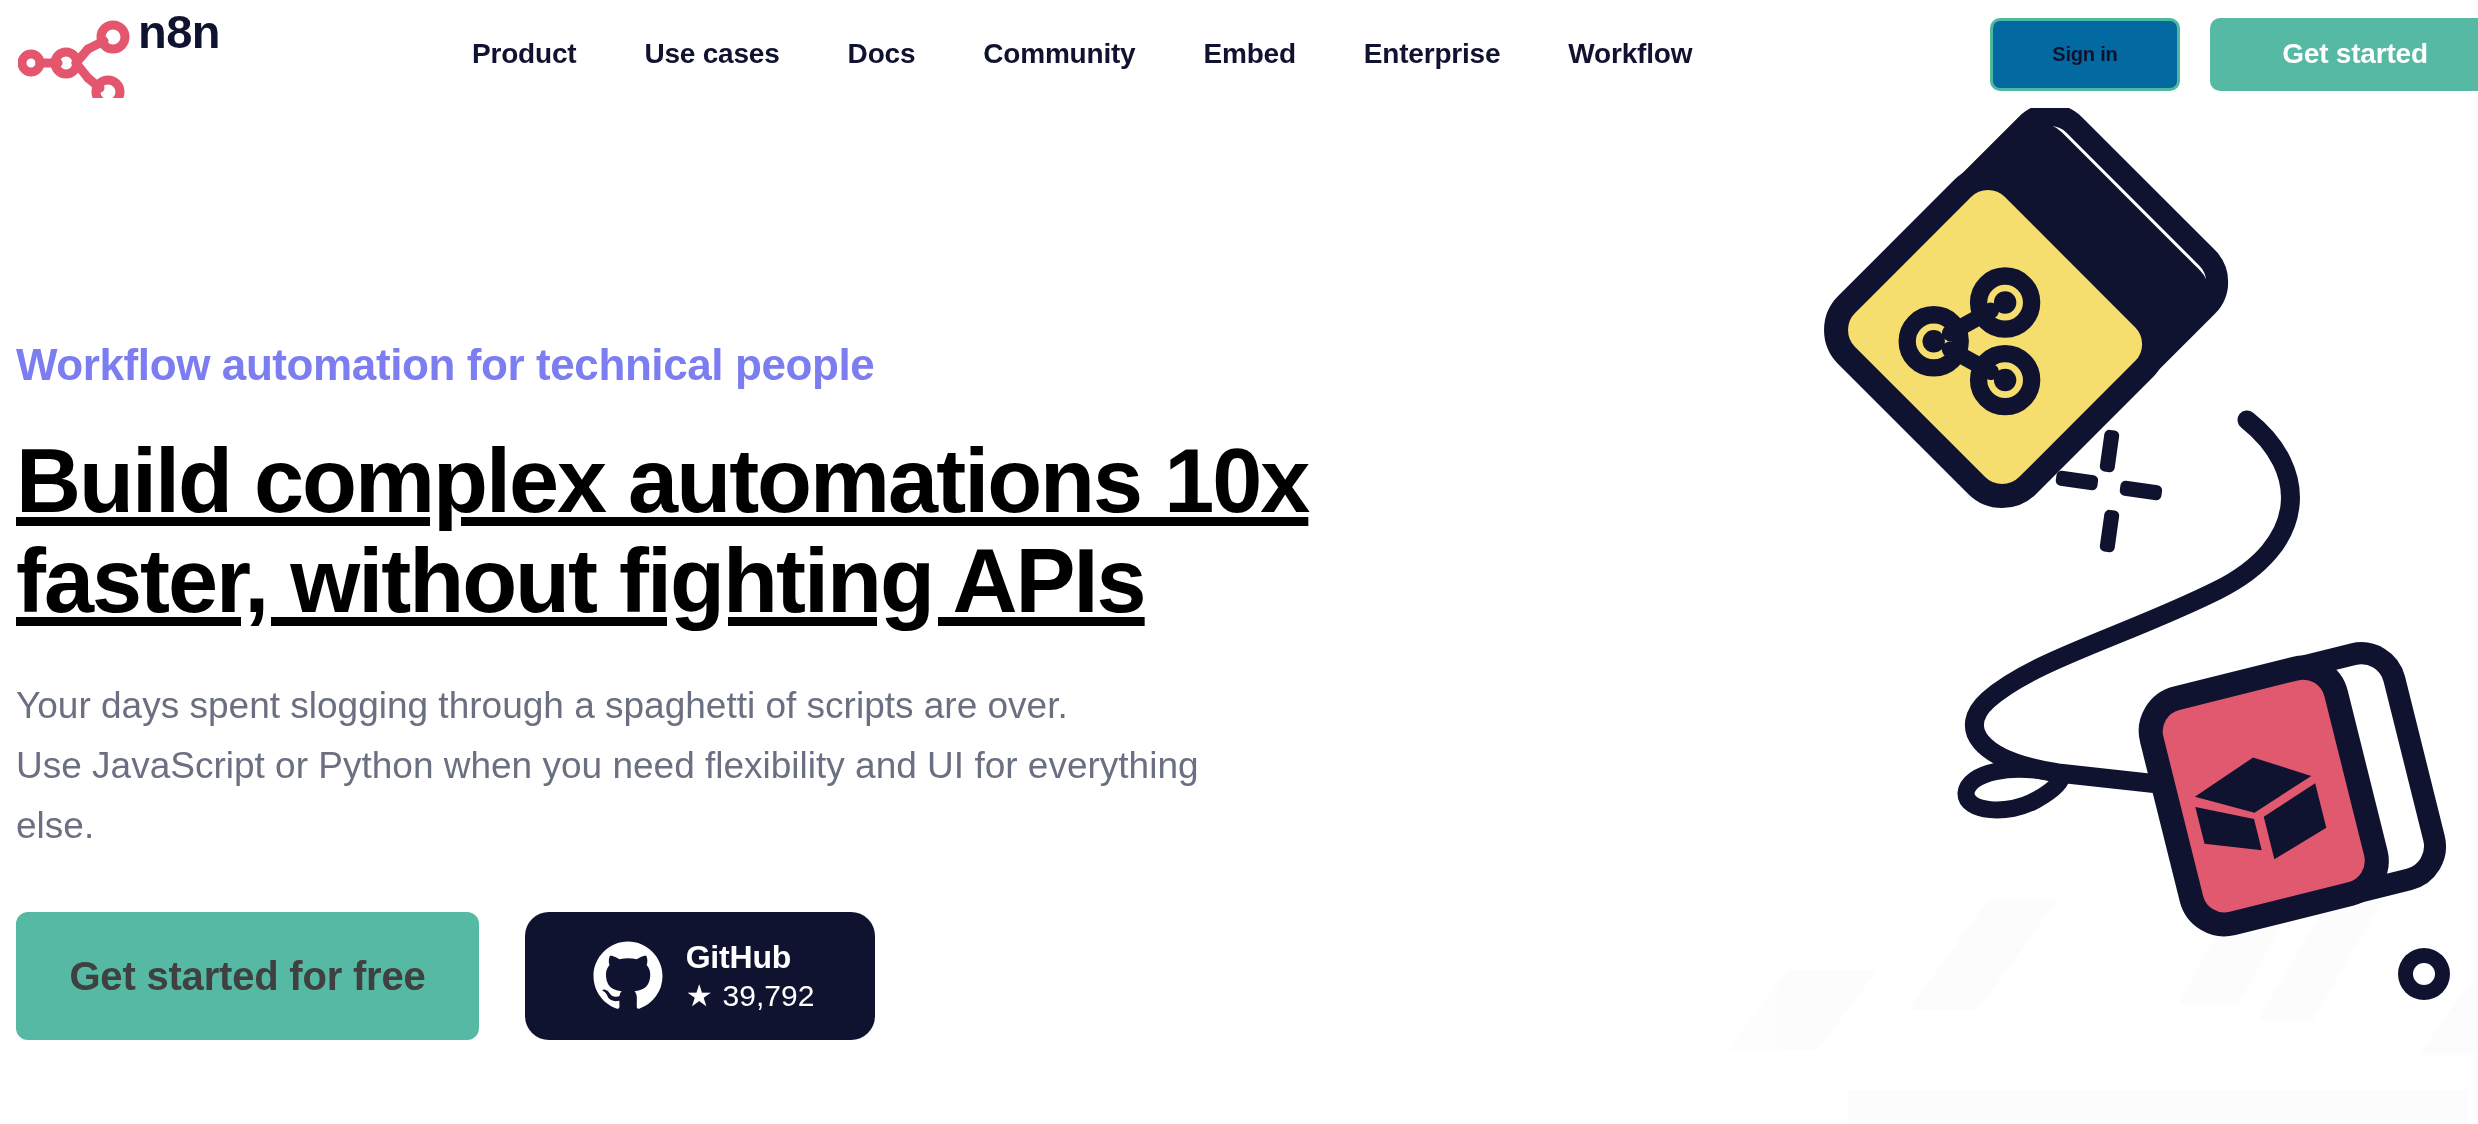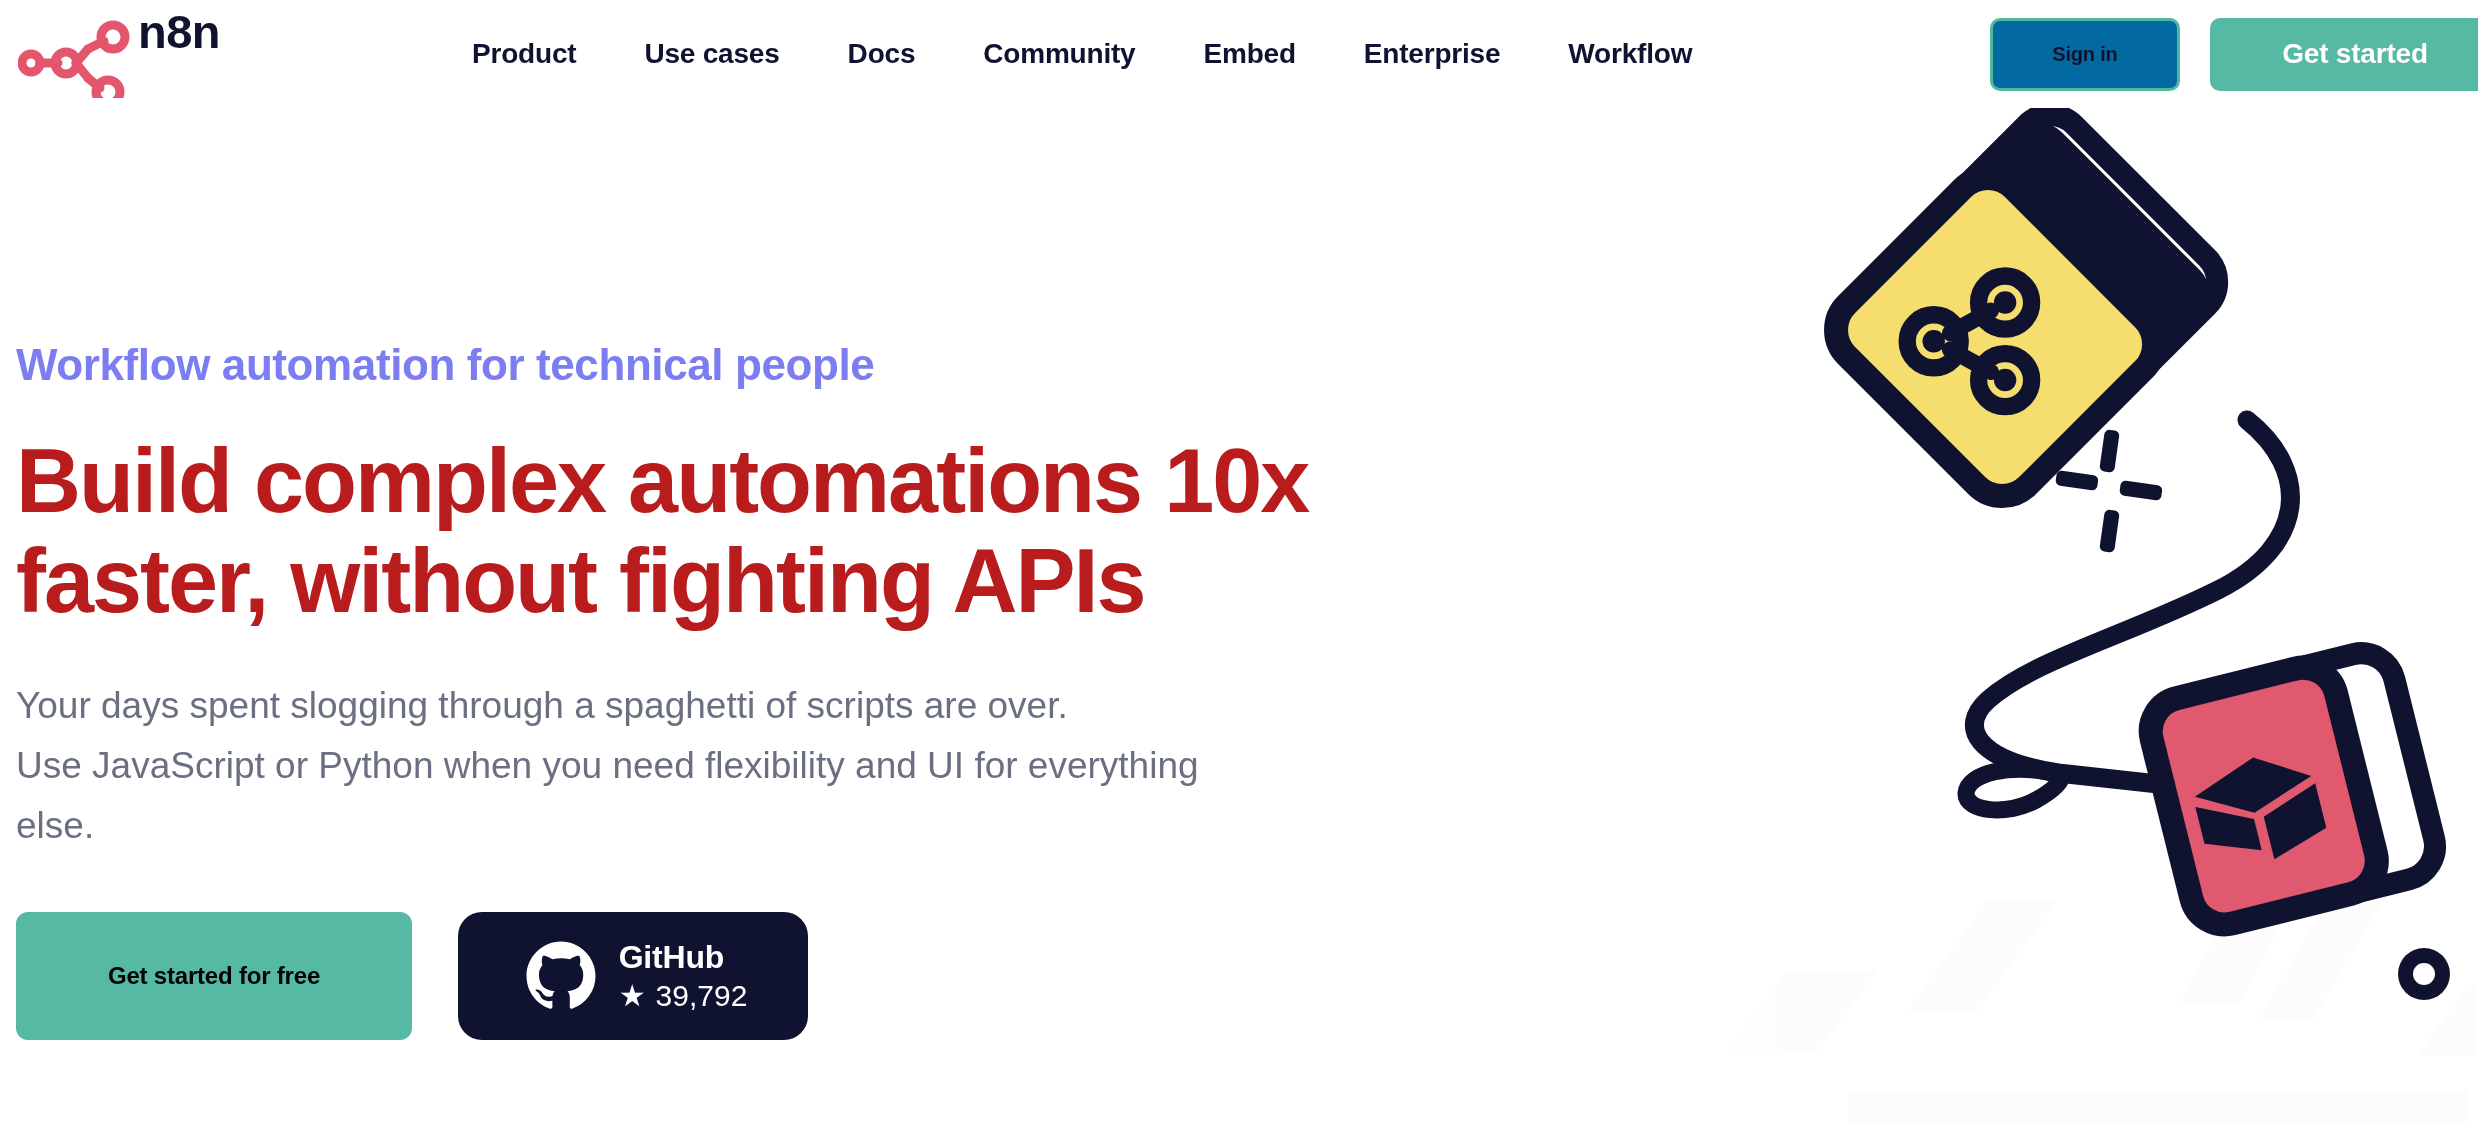--- a/index.html
+++ b/index.html
@@ -127,47 +127,48 @@
     font-weight: 700;
     color: #7b7df0;
     letter-spacing: -0.4px;
     line-height: 1.15;
     margin-top: 40px;
   }
   .headline {
     margin-top: 40px;
     font-size: 90px;
     font-weight: 700;
-    color: #b91c1c;
+    color: #000000;
     line-height: 1.12;
     letter-spacing: -2px;
     max-width: 1490px;
+    text-decoration: underline;
   }
   .subcopy {
     margin-top: 44px;
     font-size: 37px;
     font-weight: 400;
     color: #6b6f82;
     line-height: 1.62;
     max-width: 1470px;
   }
 
   .cta-row {
     margin-top: 56px;
     display: flex;
     align-items: center;
     gap: 46px;
   }
   .btn-free {
-    width: 396px;
+    width: 463px;
     height: 128px;
     border-radius: 12px;
     background: #55b9a3;
-    color: #000000;
-    font-size: 24px;
+    color: #404040;
+    font-size: 40px;
     font-weight: 700;
     display: flex;
     align-items: center;
     justify-content: center;
     cursor: pointer;
     letter-spacing: -0.2px;
   }
   .btn-github {
     width: 350px;
     height: 128px;

